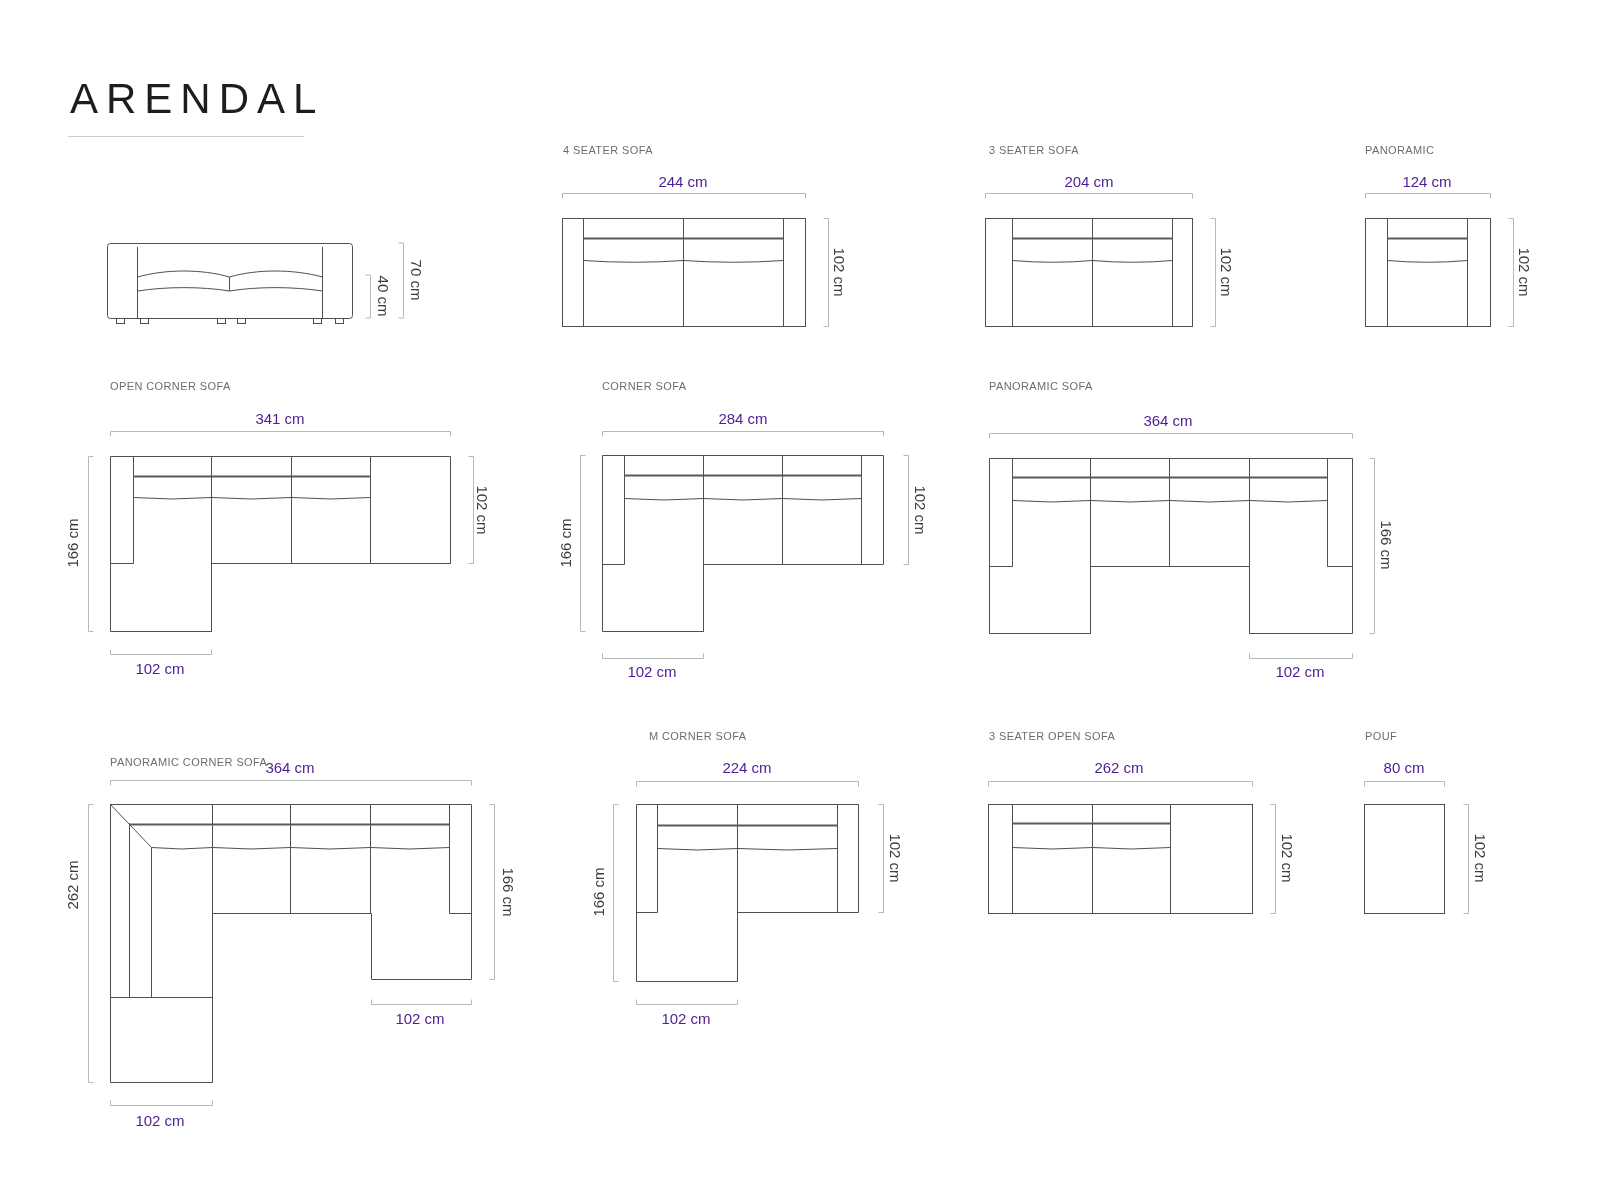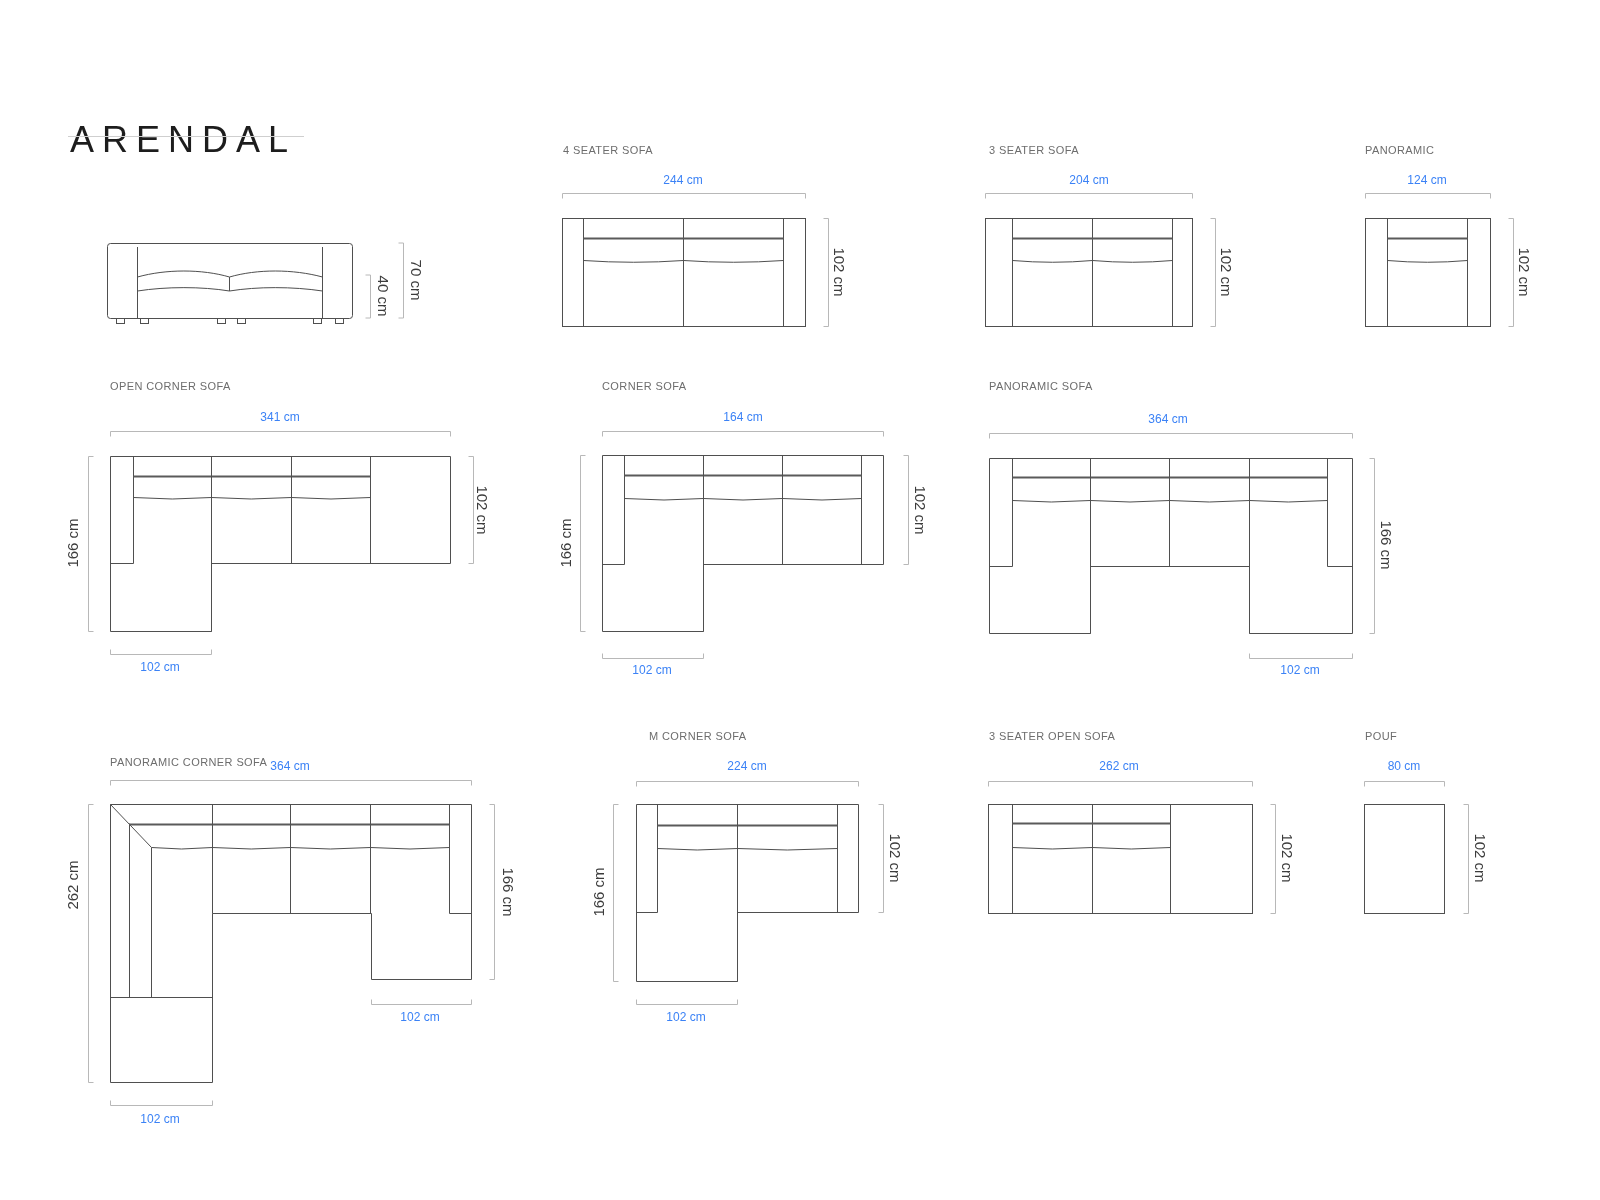--- a/index.html
+++ b/index.html
@@ -1,24 +1,24 @@
 <!DOCTYPE html>
 <html><head>
 <meta charset="utf-8">
 <style>
   html,body{margin:0;padding:0;background:#fff;}
   .page{position:relative;width:1600px;height:1200px;background:#ffffff;overflow:hidden;
         font-family:"Liberation Sans",sans-serif;}
   svg.art{position:absolute;left:0;top:0;}
-  .title{position:absolute;left:70px;top:78px;font-size:36px;font-weight:500;
-         letter-spacing:8px;color:#1d1d1d;line-height:1;margin-top:44px;}
+  .title{position:absolute;left:70px;top:78px;font-size:42px;font-weight:500;
+         letter-spacing:8px;color:#1d1d1d;line-height:1;}
   .rule{position:absolute;height:1px;background:#cfcfcf;}
   .lbl{position:absolute;font-size:11px;line-height:1.2;color:#6d6d6d;
        letter-spacing:0.4px;white-space:nowrap;}
-  .dim{position:absolute;font-size:12px;color:#3b82f6;white-space:nowrap;
+  .dim{position:absolute;font-size:15px;color:#4c1d95;white-space:nowrap;
        transform:translateX(-50%);line-height:1;}
   .dimv{position:absolute;font-size:15px;color:#3c3c3c;white-space:nowrap;line-height:1;
         transform:translate(-50%,-50%) rotate(90deg);}
   .dimvl{position:absolute;font-size:15px;color:#3c3c3c;white-space:nowrap;line-height:1;
         transform:translate(-50%,-50%) rotate(-90deg);}
 </style>
 </head>
 <body>
 
 <div class="page">
@@ -180,21 +180,21 @@
   <span class="dim" style="left:1427px;top:174px;">124 cm</span>
   <span class="dimv" style="left:1524px;top:272px;">102 cm</span>
 
   <span class="lbl" style="left:110px;top:380px;">OPEN CORNER SOFA</span>
   <span class="dim" style="left:280px;top:411px;">341 cm</span>
   <span class="dimvl" style="left:72px;top:543px;">166 cm</span>
   <span class="dimv" style="left:482px;top:510px;">102 cm</span>
   <span class="dim" style="left:160px;top:661px;">102 cm</span>
 
   <span class="lbl" style="left:602px;top:380px;">CORNER SOFA</span>
-  <span class="dim" style="left:743px;top:411px;">164 cm</span>
+  <span class="dim" style="left:743px;top:411px;">284 cm</span>
   <span class="dimvl" style="left:565px;top:543px;">166 cm</span>
   <span class="dimv" style="left:920px;top:510px;">102 cm</span>
   <span class="dim" style="left:652px;top:664px;">102 cm</span>
 
   <span class="lbl" style="left:989px;top:380px;">PANORAMIC SOFA</span>
   <span class="dim" style="left:1168px;top:413px;">364 cm</span>
   <span class="dimv" style="left:1386px;top:545px;">166 cm</span>
   <span class="dim" style="left:1300px;top:664px;">102 cm</span>
 
   <span class="lbl" style="left:110px;top:730px;margin-top:26px;">PANORAMIC CORNER SOFA</span>

